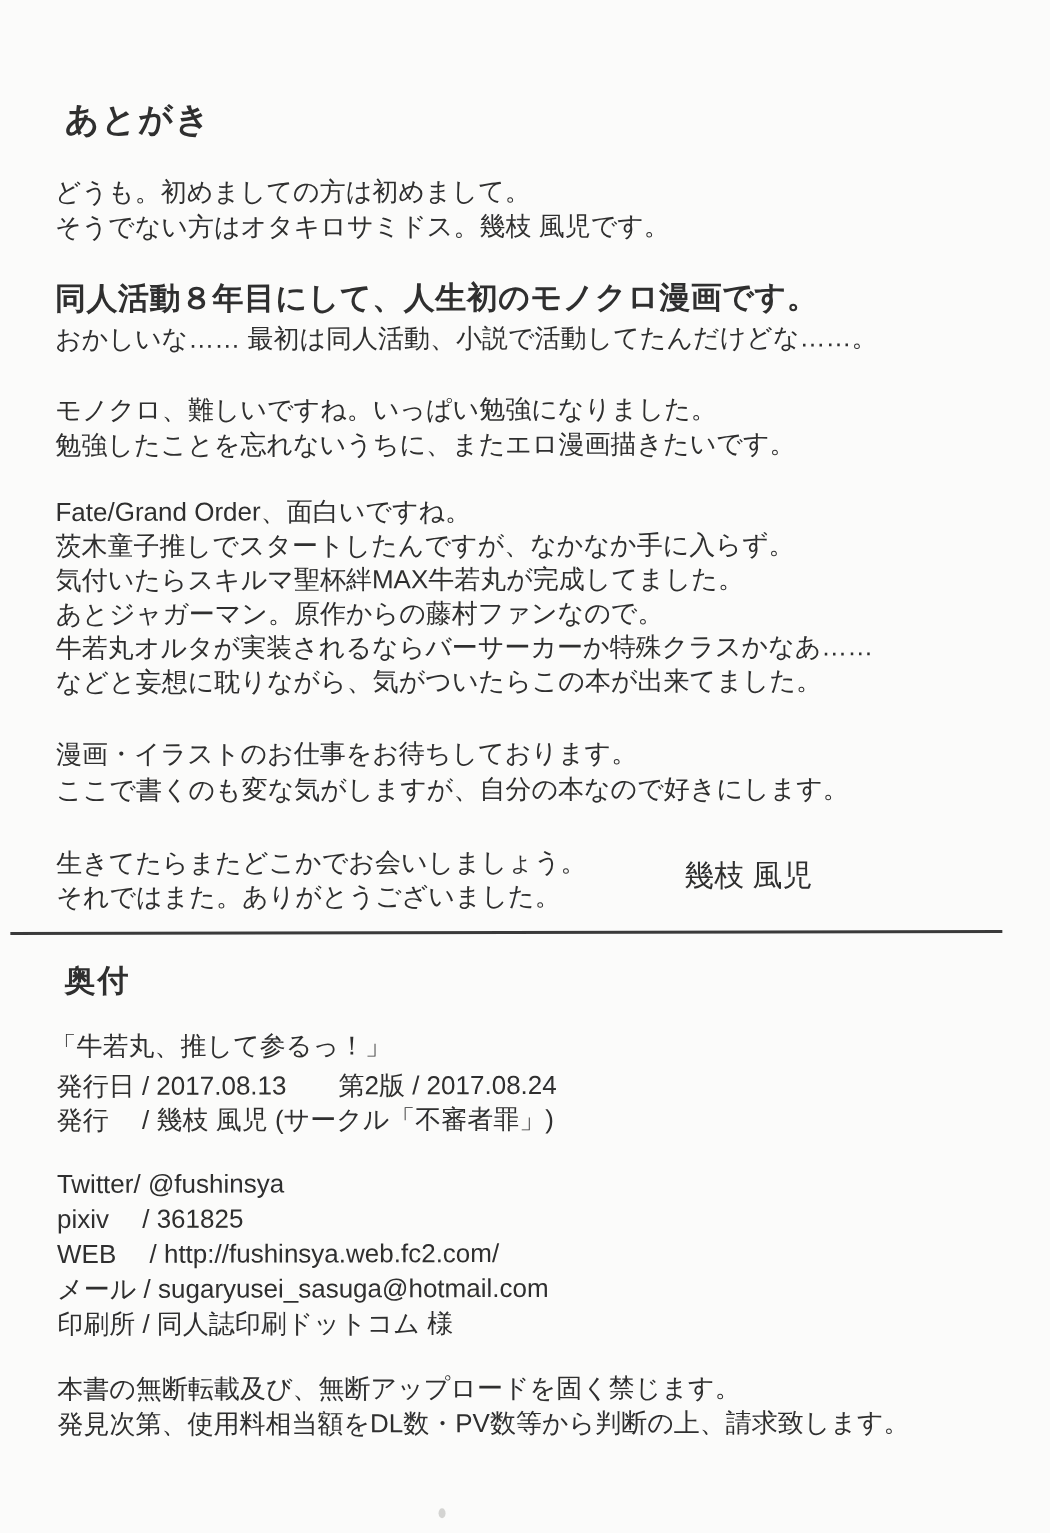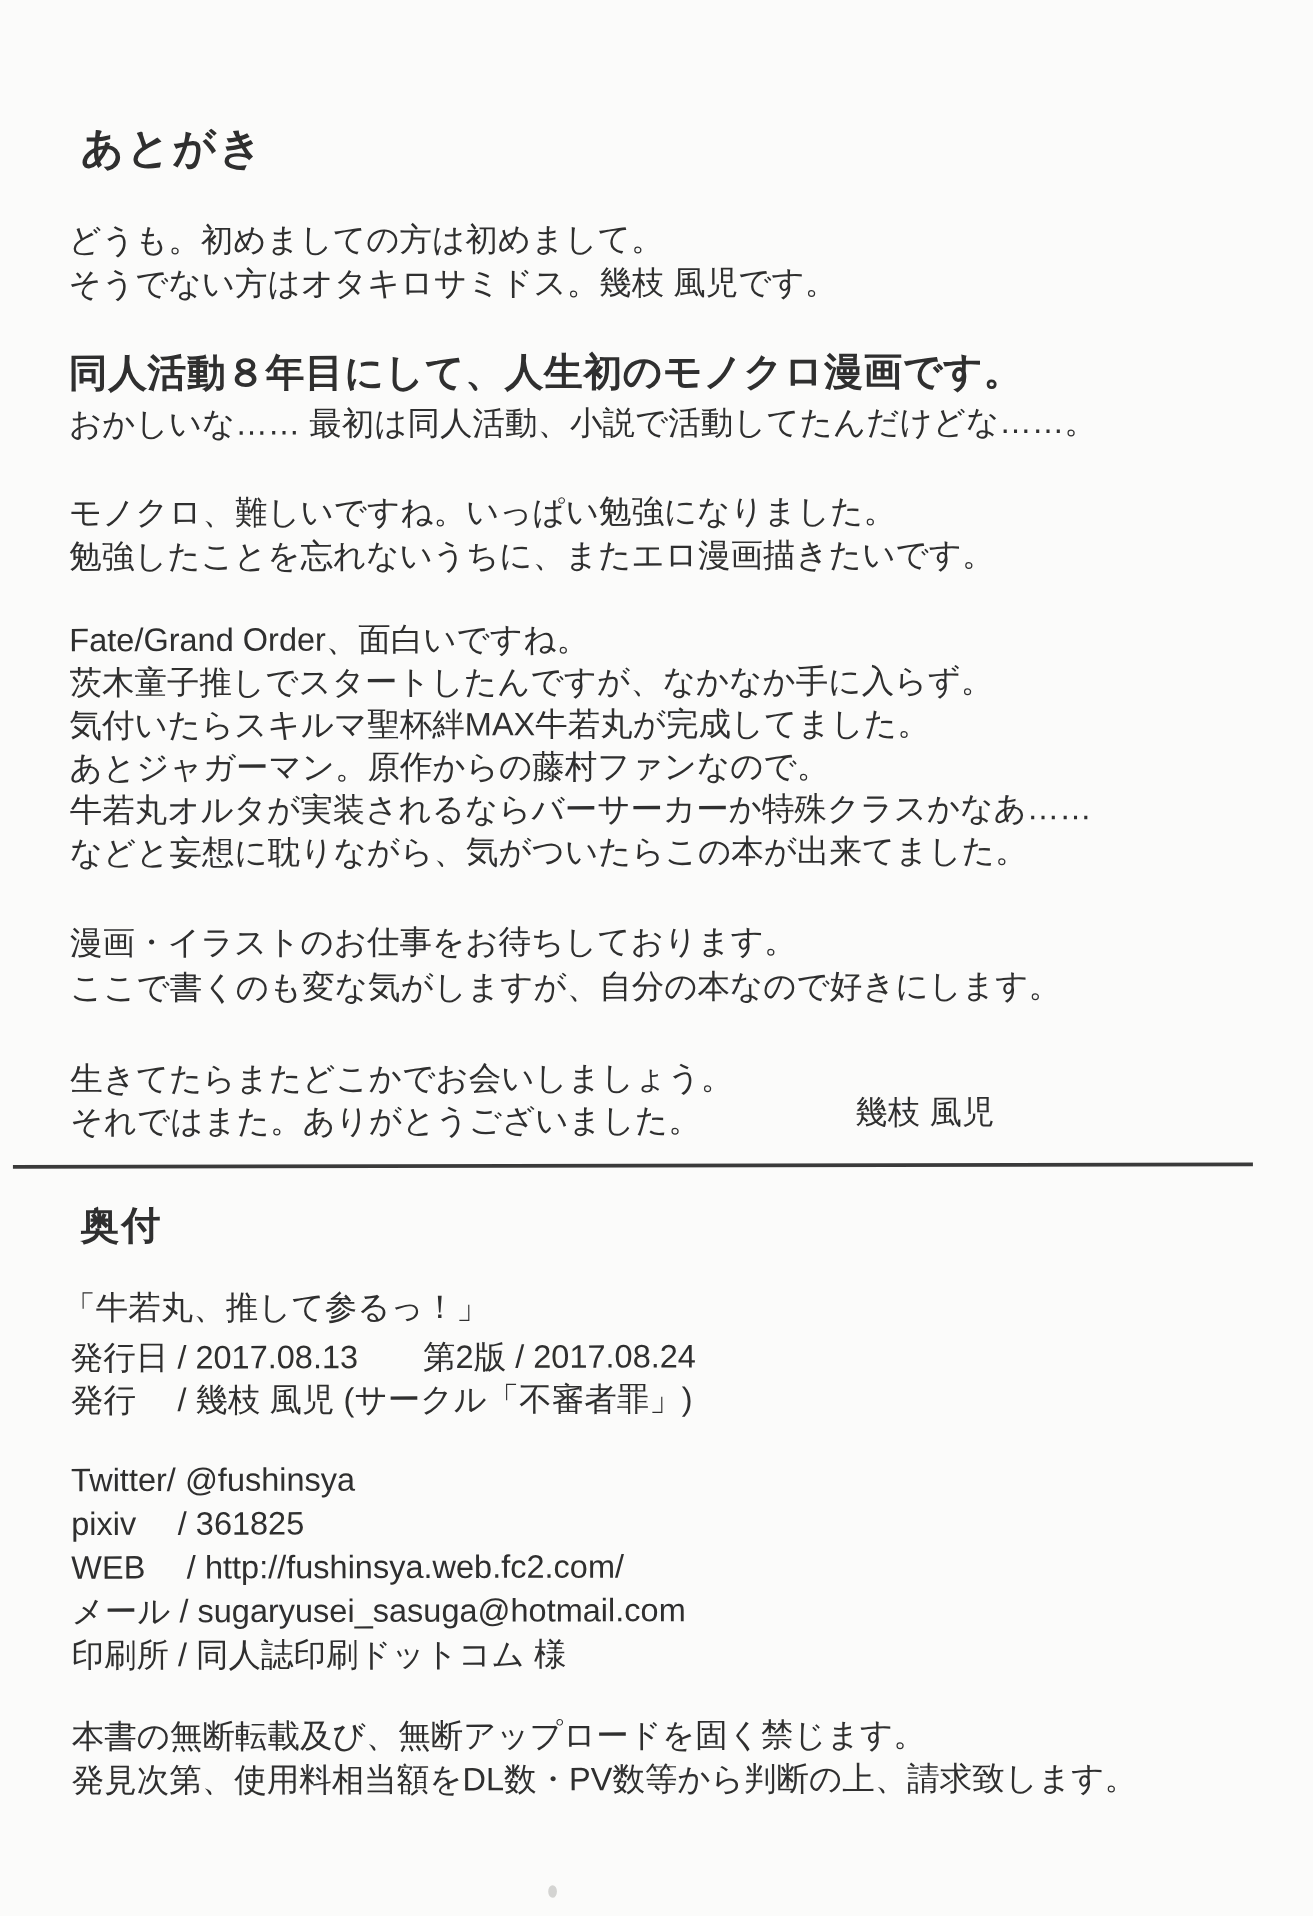--- a/index.html
+++ b/index.html
@@ -31,21 +31,21 @@
     white-space: pre;
   }
   .headline-sub { margin-top: 4px; }
   .p-mono { margin-top: 36px; }
   .p-fgo { margin-top: 32px; }
   .p-fgo .line { line-height: 34px; }
   .p-work { margin-top: 37px; }
   .p-work .line { line-height: 36px; }
   .p-close { margin-top: 38px; position: relative; }
   .p-close .line { line-height: 34px; }
-  .signature { position: absolute; left: 628px; bottom: 5px; font-size: 26px; }
+  .signature { position: absolute; left: 628px; bottom: 16px; font-size: 30px; }
   .divider {
     margin: 18px 0 0 -46px;
     width: 992px; height: 3px;
     background: #3a3a3a;
   }
   .h-okuzuke {
     margin: 26px 0 0 8px;
     font-size: 31px; font-weight: 700;
     line-height: 40px; letter-spacing: 2px;
   }

